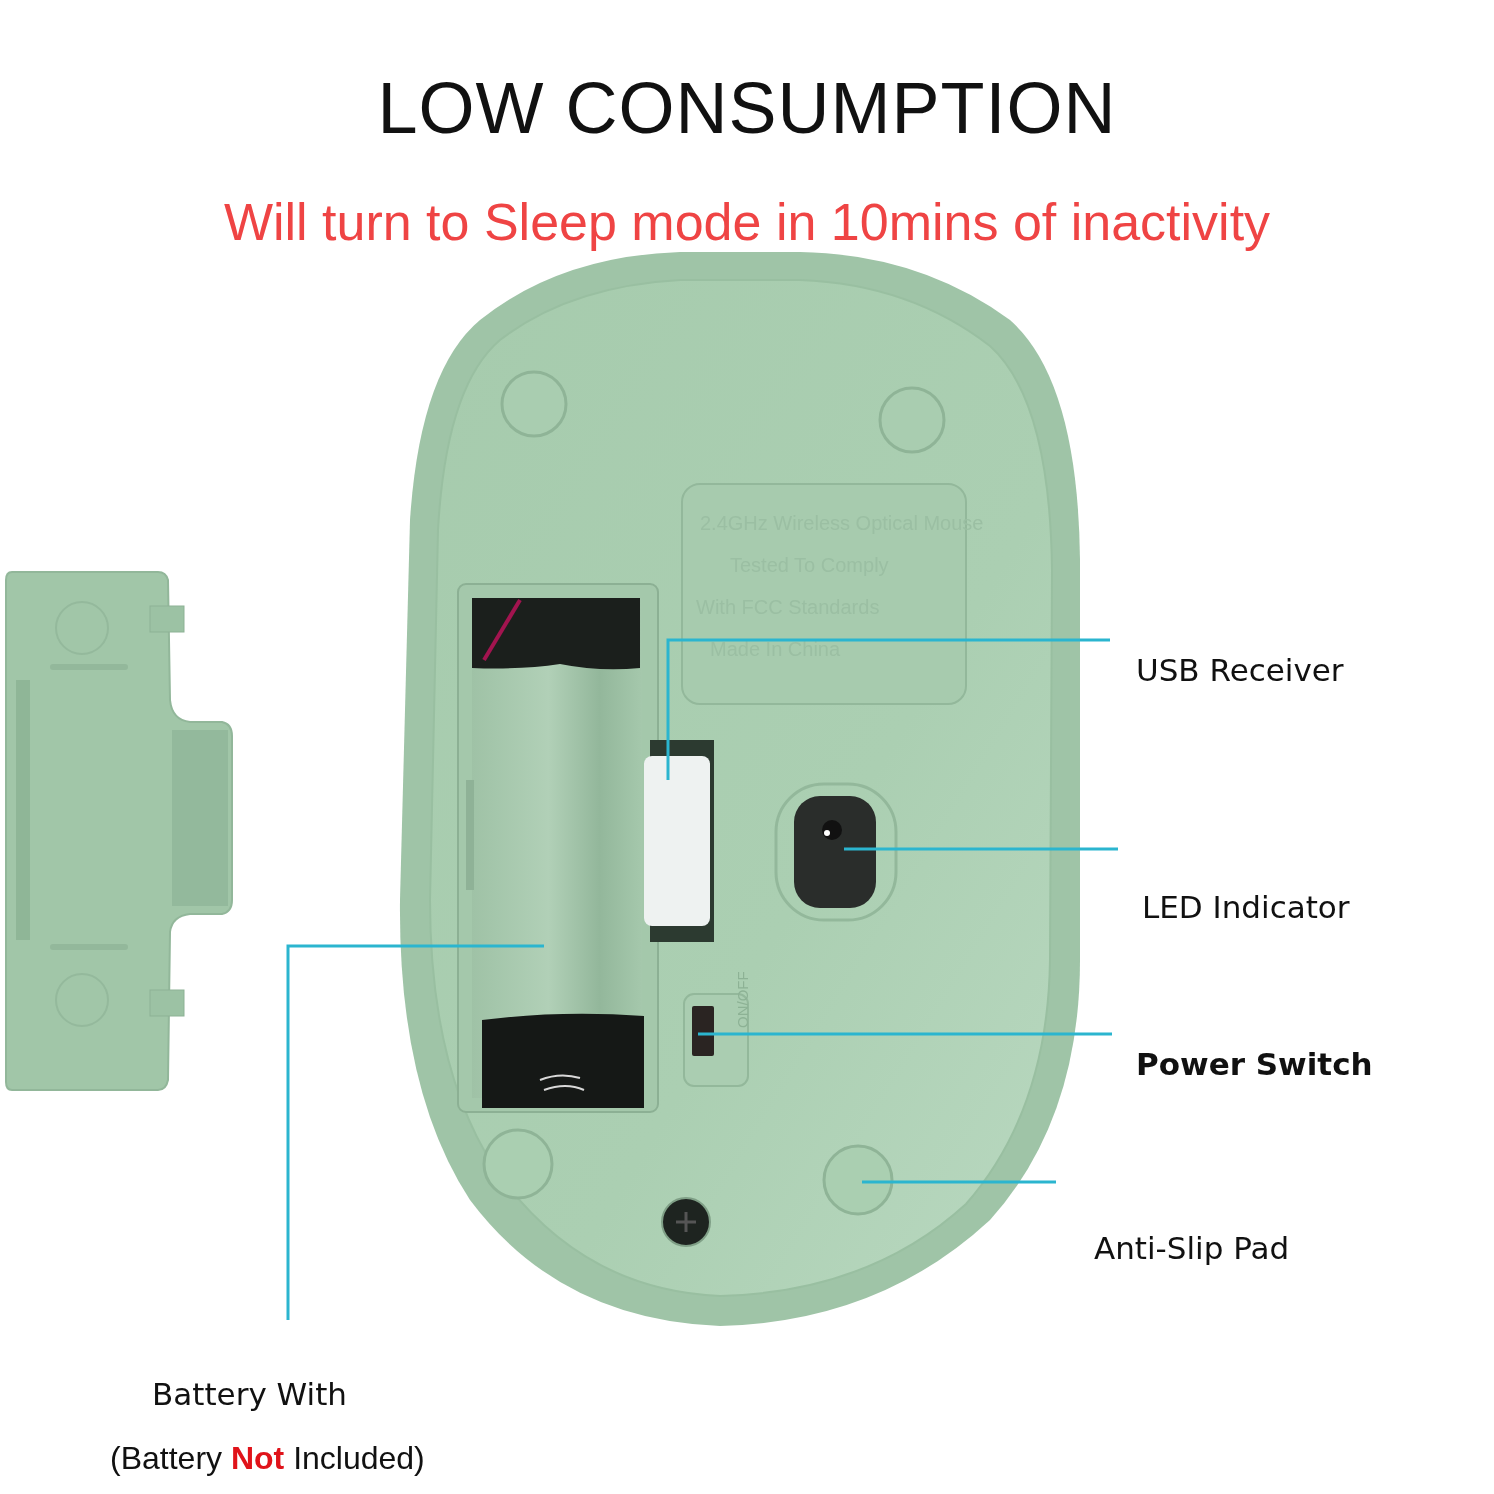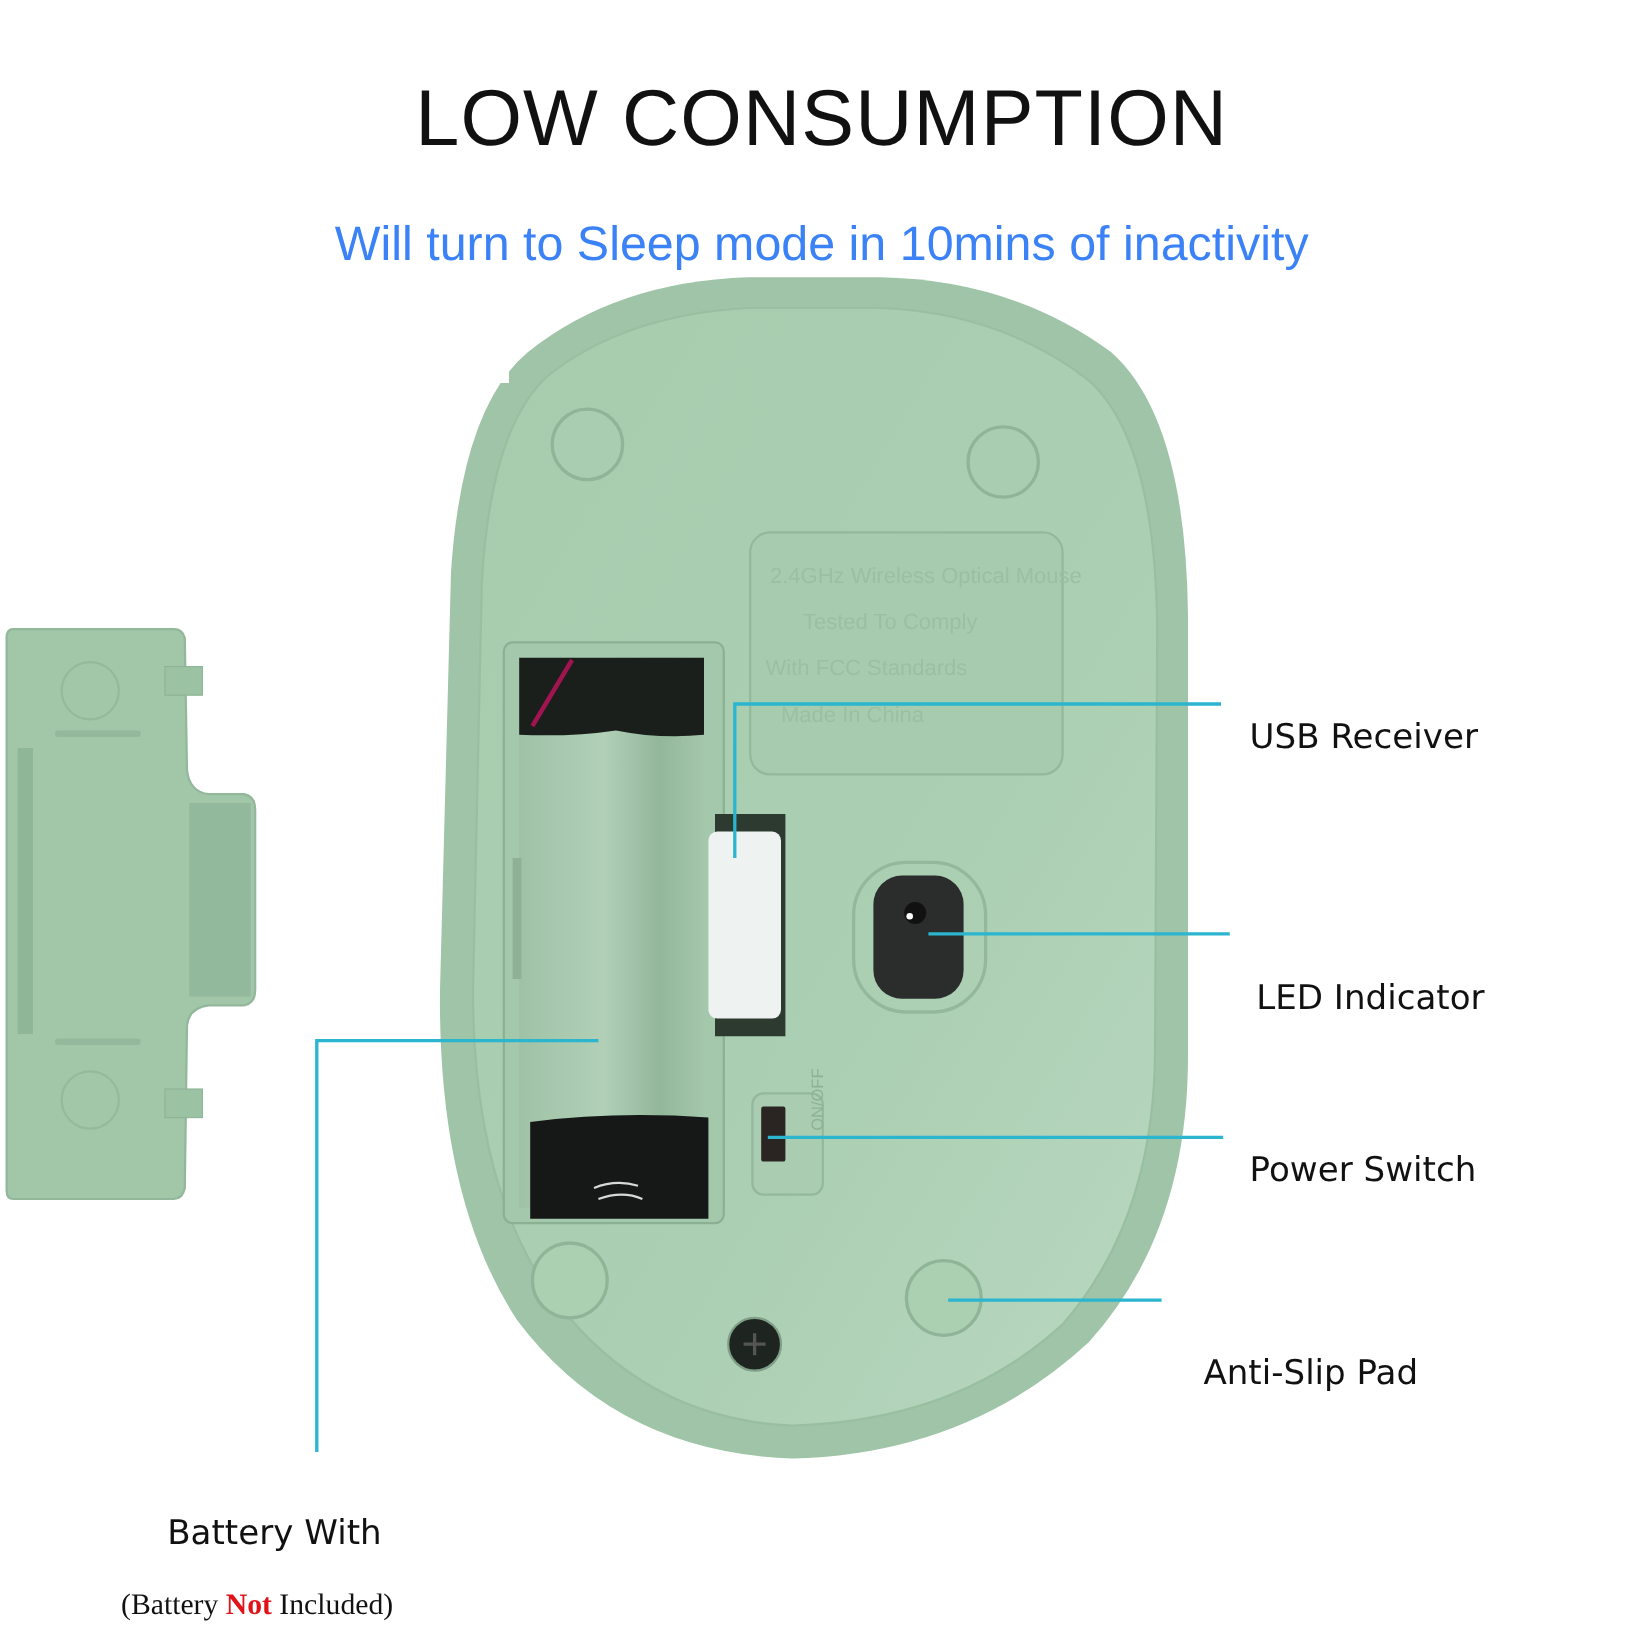--- a/index.html
+++ b/index.html
@@ -5,29 +5,29 @@
   html, body { margin: 0; padding: 0; background: #ffffff; }
   body { width: 1494px; height: 1494px; position: relative; overflow: hidden; }
   .abs { position: absolute; margin-top: 32px; }
   .title {
     left: 0; width: 1494px; top: 36px; text-align: center;
     font-family: "Liberation Sans", sans-serif; font-size: 72px; color: #111;
     letter-spacing: 1px; line-height: 80px;
   }
   .subtitle {
     left: 0; width: 1494px; top: 162px; text-align: center;
-    font-family: "Liberation Sans", sans-serif; font-size: 44px; color: #3b82f6;
+    font-family: "Liberation Sans", sans-serif; font-size: 52px; color: #ef4444;
     line-height: 56px;
   }
   .label {
     font-family: "DejaVu Sans", sans-serif; color: #111; font-size: 31px;
     line-height: 56px; white-space: nowrap; text-align: right;
   }
   .sublabel {
-    font-family: Liberation Serif, serif; color: #111; font-size: 27px;
+    font-family: Liberation Sans, sans-serif; color: #111; font-size: 32px;
     line-height: 40px; white-space: nowrap;
   }
   .not { color: #e0131a; font-weight: bold; }
   svg.scene { position: absolute; left: 0; top: 0; }
 </style>
 </head>
 <body>
 
 <div class="abs title">LOW CONSUMPTION</div>
 <div class="abs subtitle">Will turn to Sleep mode in 10mins of inactivity</div>
@@ -104,17 +104,17 @@
     <polyline points="668,780 668,640 1110,640"></polyline>
     <line x1="844" y1="849" x2="1118" y2="849"></line>
     <line x1="698" y1="1034" x2="1112" y2="1034"></line>
     <line x1="862" y1="1182" x2="1056" y2="1182"></line>
     <polyline points="544,946 288,946 288,1320"></polyline>
   </g>
 </svg>
 
 <div class="abs label" style="left:1136px; top:610px;">USB Receiver</div>
 <div class="abs label" style="left:1142px; top:847px;">LED Indicator</div>
-<div class="abs label" style="left:1136px; top:1004px;">Power Switch</div>
+<div class="abs label" style="left:1136px; top:1004px;font-weight:bold;">Power Switch</div>
 <div class="abs label" style="left:1094px; top:1188px;">Anti-Slip Pad</div>
 <div class="abs label" style="left:152px; top:1334px;">Battery With</div>
 
 <div class="abs sublabel" style="left:110px; top:1406px;"><span>(Battery </span><span class="not">Not</span><span> Included)</span></div>
 
 </body></html>

